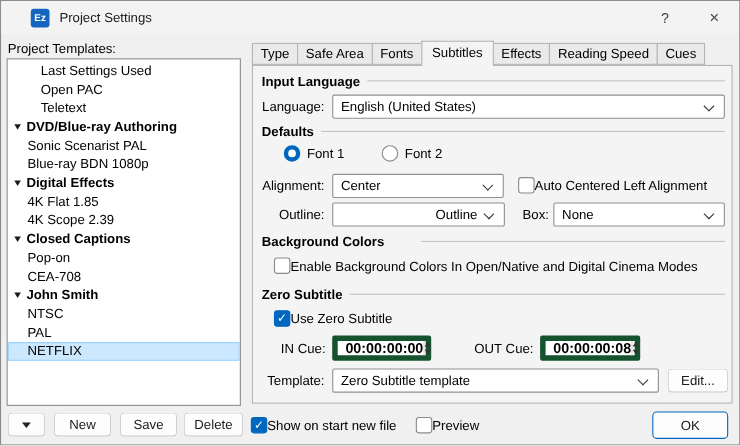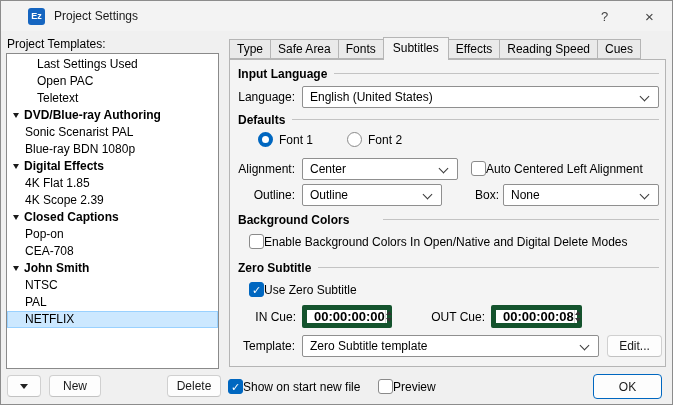--- a/index.html
+++ b/index.html
@@ -167,37 +167,37 @@
   <span class="lbl r" style="left:230px;top:161px;width:64px;">Alignment:</span>
   <div class="combo" style="left:301px;top:157px;width:156px;">
     <span class="combo-val">Center</span>
     <span class="chev"></span>
   </div>
   <div class="cb" style="left:470px;top:159px;">
     <span class="cbox"></span>
     <span>Auto Centered Left Alignment</span>
   </div>
   <span class="lbl r" style="left:230px;top:187px;width:64px;">Outline:</span>
-  <div class="combo" style="left:301px;top:183px;width:140px;">
+  <div class="combo" style="left:301px;top:183px;width:157px;justify-content:flex-end;">
     <span class="combo-val">Outline</span>
     <span class="chev"></span>
   </div>
   <span class="lbl r" style="left:468px;top:187px;width:30px;">Box:</span>
   <div class="combo" style="left:502px;top:183px;width:156px;">
     <span class="combo-val">None</span>
     <span class="chev"></span>
   </div>
 
   <div class="group-h" style="left:237px;top:211px;width:421px;gap:27px;">
     <span>Background Colors</span>
       <span class="hline"></span>
   </div>
   <div class="cb" style="left:248px;top:232px;">
     <span class="cbox"></span>
-    <span>Enable Background Colors In Open/Native and Digital Delete Modes</span>
+    <span>Enable Background Colors In Open/Native and Digital Cinema Modes</span>
   </div>
 
   <div class="group-h" style="left:237px;top:259px;width:421px;">
     <span>Zero Subtitle</span>
       <span class="hline"></span>
   </div>
   <div class="cb checked" style="left:248px;top:280px;">
     <span class="cbox"></span>
     <span>Use Zero Subtitle</span>
   </div>
@@ -229,20 +229,21 @@
   <div class="combo" style="left:301px;top:334px;width:297px;">
     <span class="combo-val">Zero Subtitle template</span>
     <span class="chev"></span>
   </div>
   <div class="btn" style="left:606px;top:334px;width:55px;height:22px;">Edit...</div>
 
   <div class="btn" style="left:6px;top:374px;width:34px;height:22px;">
     <span class="tri-menu"></span>
   </div>
   <div class="btn" style="left:48px;top:374px;width:52px;height:22px;">New</div>
+  <div class="btn" style="left:108px;top:374px;width:52px;height:22px;">Save</div>
   <div class="btn" style="left:166px;top:374px;width:54px;height:22px;">Delete</div>
   <div class="cb checked" style="left:227px;top:377px;">
     <span class="cbox"></span>
     <span>Show on start new file</span>
   </div>
   <div class="cb" style="left:377px;top:377px;">
     <span class="cbox"></span>
     <span>Preview</span>
   </div>
   <div class="btn default" style="left:592px;top:373px;width:69px;height:25px;">OK</div>

